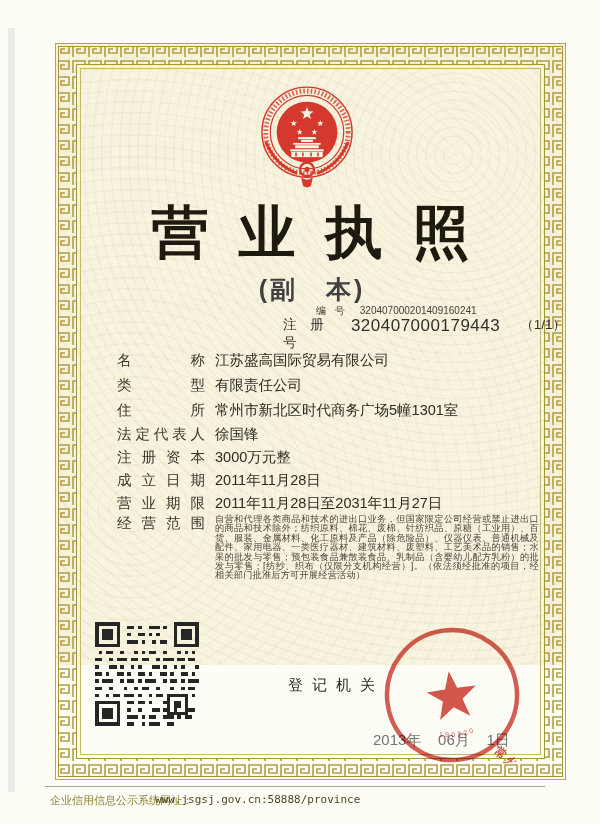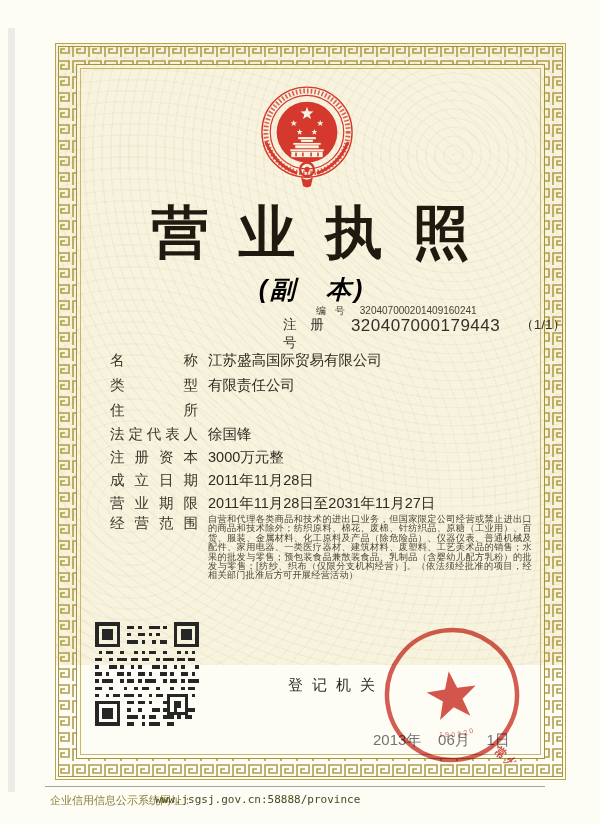--- a/index.html
+++ b/index.html
@@ -26,30 +26,30 @@
   .frame { position:absolute; inset:0; }
   .abs { position:absolute; }
   .emblem { left:50%; top:40px; transform:translateX(-50%); margin-left:-4px; }
   .doc-title {
     left:0; right:0; top:152px; text-align:center;
     font-size:57px; font-weight:900; letter-spacing:30px; padding-left:30px;
     color:#1f1a10; font-family:"DejaVu Sans", sans-serif;
   }
   .doc-subtitle {
     left:0; right:0; top:230px; text-align:center;
-    font-size:25px; font-weight:700; letter-spacing:3px; padding-left:3px; color:#000000;font-style:italic;
+    font-size:25px; font-weight:700; letter-spacing:3px; padding-left:3px; color:#404040;
   }
   .serial-row { left:261px; top:261px; display:flex; gap:12px; align-items:baseline;
     font-size:10px; color:#46423a; }
   .serial-row .lbl { letter-spacing:3px; }
   .reg-row { left:228px; top:273px; display:flex; align-items:flex-start; color:#33302a; }
   .reg-row .lbl { font-size:13.5px; letter-spacing:5px; }
   .reg-row .num { font-size:17px; margin-left:15px; letter-spacing:0.5px; }
   .reg-row .pg  { font-size:13.5px; margin-left:20px; }
-  .row { position:absolute; left:55px; display:flex; align-items:flex-start; }
+  .row { position:absolute; left:62px; display:flex; align-items:flex-start; }
   .row .flabel {
     width:88px; flex:none; font-size:14.5px; color:#3a362c;
     text-align:justify; text-align-last:justify;
   }
   .row .fvalue { margin-left:10px; font-size:14.5px; color:#2e2b22; white-space:nowrap; }
   .r1{top:308px} .r2{top:333px} .r3{top:358px} .r4{top:382px}
   .r5{top:405px} .r6{top:428px} .r7{top:451px} .r8{top:471px}
   .row .fvalue.scope {
     white-space:normal; width:324px; font-size:9.2px; line-height:9.4px;
     letter-spacing:0.2px; text-align:justify; color:#49453a; margin-top:1px;
@@ -134,20 +134,21 @@
   <div class="row r1">
     <span class="flabel">名称</span>
     <span class="fvalue">江苏盛高国际贸易有限公司</span>
   </div>
   <div class="row r2">
     <span class="flabel">类型</span>
     <span class="fvalue">有限责任公司</span>
   </div>
   <div class="row r3">
     <span class="flabel">住所</span>
+    <span class="fvalue">常州市新北区时代商务广场5幢1301室</span>
   </div>
   <div class="row r4">
     <span class="flabel">法定代表人</span>
     <span class="fvalue">徐国锋</span>
   </div>
   <div class="row r5">
     <span class="flabel">注册资本</span>
     <span class="fvalue">3000万元整</span>
   </div>
   <div class="row r6">

